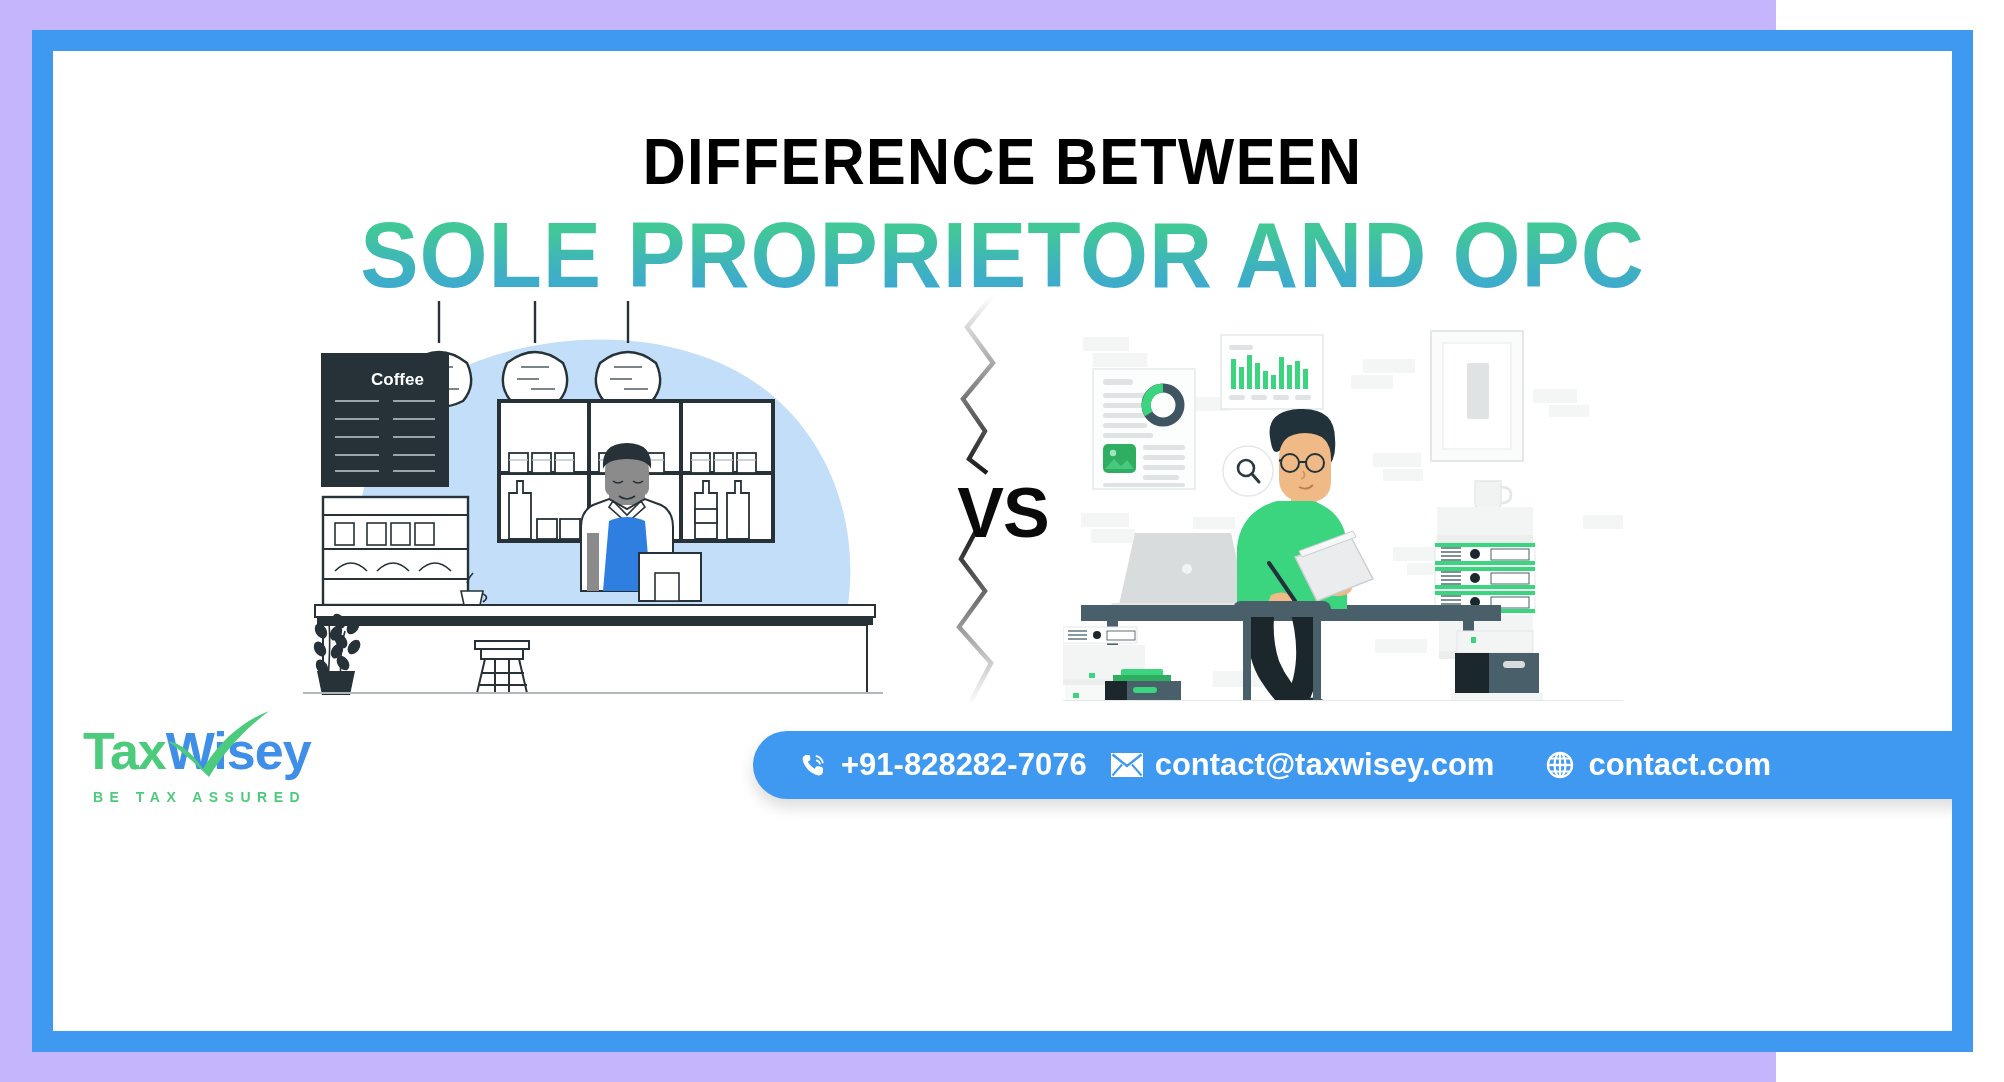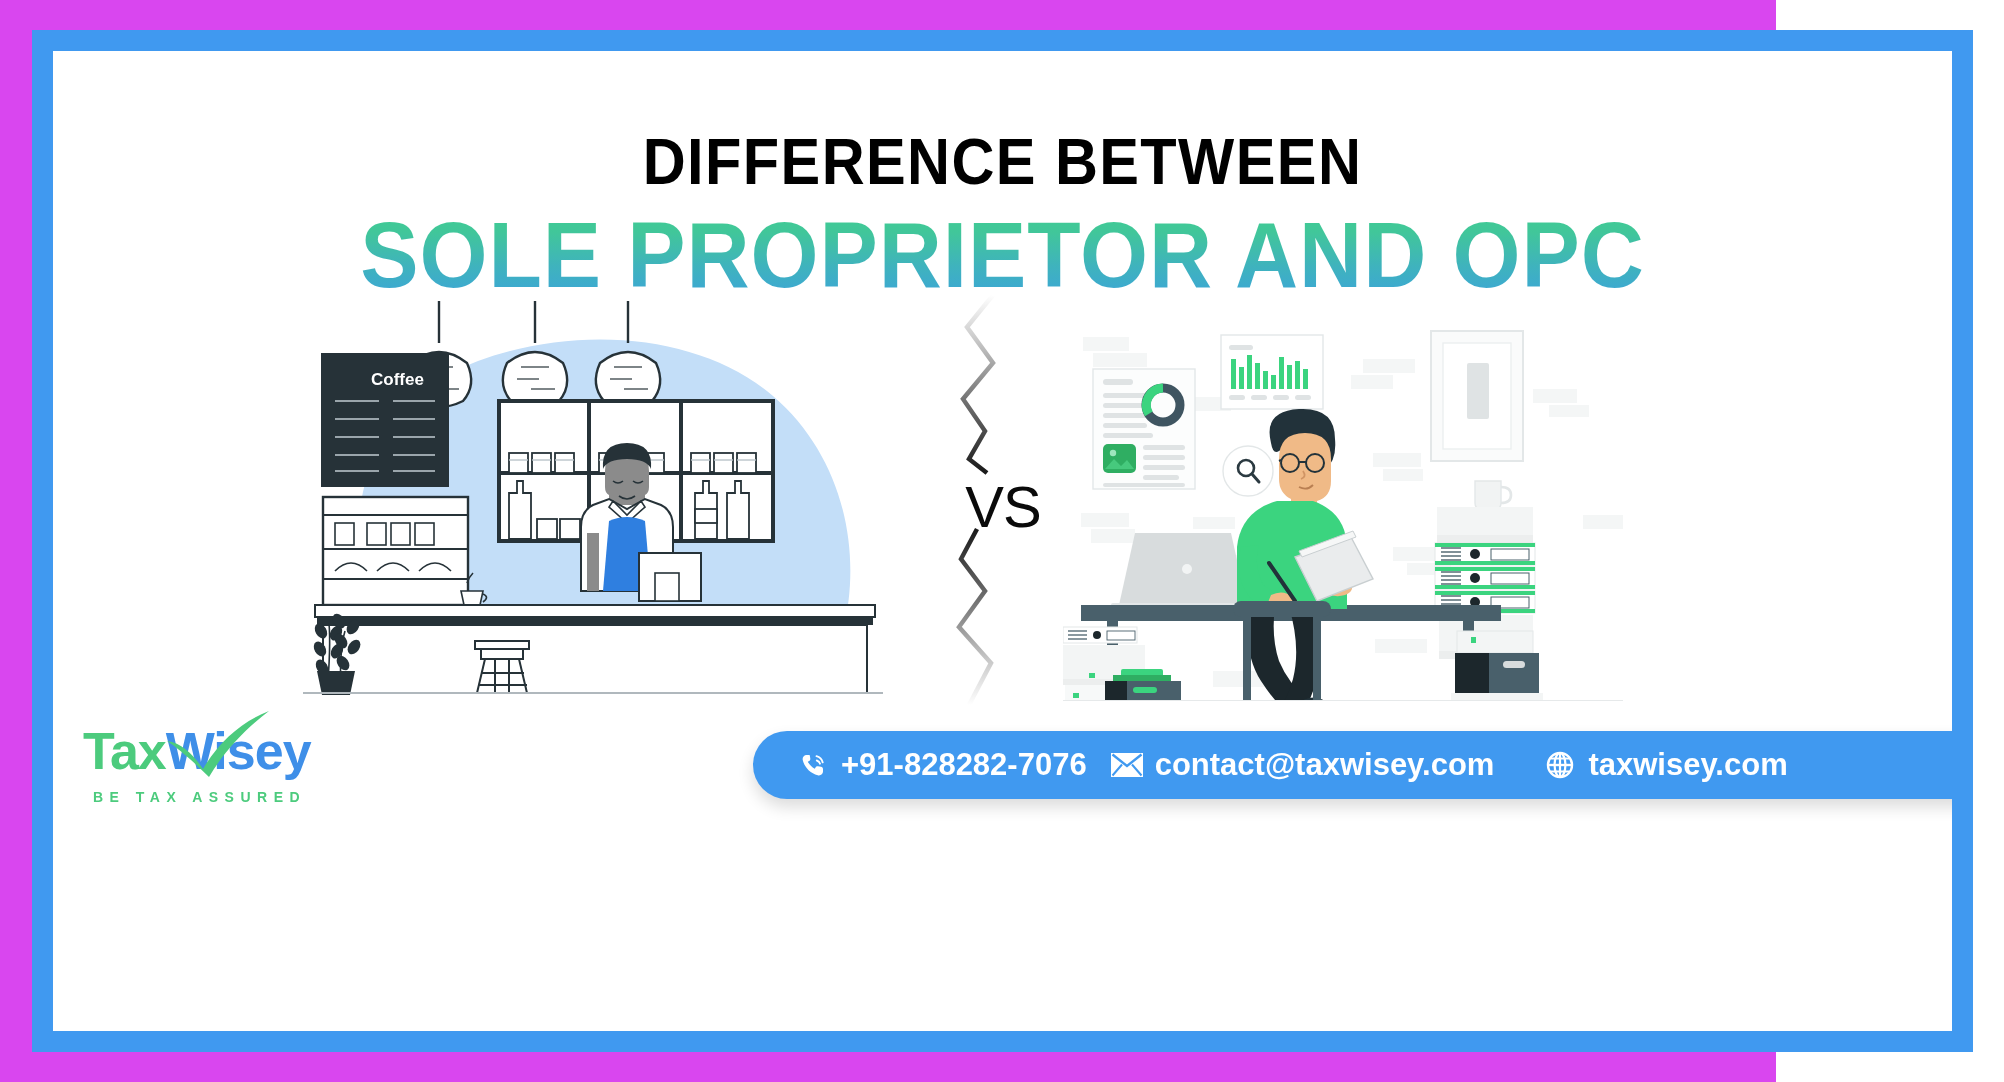--- a/index.html
+++ b/index.html
@@ -14,21 +14,21 @@
     overflow: hidden;
     position: relative;
   }
 
   
   #poster {
     position: absolute;
     left: 0; top: 0;
     width: 1776px;
     height: 1082px;
-    background: #d946ef;
+    background: #c4b5fd;
   }
   #frame-border {
     position: absolute;
     left: 32px;
     top: 30px;
     width: 1941px;
     height: 1022px;
     border: 21px solid #4099f0;
     box-sizing: border-box;
     background: #ffffff;
@@ -94,22 +94,22 @@
     top: 0px;
     width: 160px;
     height: 420px;
   }
   #vs-label {
     position: absolute;
     left: 0;
     top: 182px;
     width: 160px;
     text-align: center;
-    font-size: 58px;
-    font-weight: 400;
+    font-size: 70px;
+    font-weight: 700;
     letter-spacing: -1px;
     color: #0a0a0a;
     font-family: "Liberation Sans", sans-serif;
   }
 
   
   #logo-block {
     position: absolute;
     left: 30px;
     top: 660px;
@@ -679,19 +679,19 @@
         <span class="ci-icon">
           <svg width="30" height="30" viewBox="0 0 30 30">
             <circle cx="15" cy="15" r="12" fill="none" stroke="#ffffff" stroke-width="2.4"></circle>
             <ellipse cx="15" cy="15" rx="5.4" ry="12" fill="none" stroke="#ffffff" stroke-width="2.2"></ellipse>
             <line x1="3" y1="15" x2="27" y2="15" stroke="#ffffff" stroke-width="2.4"></line>
             <line x1="5.5" y1="8.5" x2="24.5" y2="8.5" stroke="#ffffff" stroke-width="2"></line>
             <line x1="5.5" y1="21.5" x2="24.5" y2="21.5" stroke="#ffffff" stroke-width="2"></line>
             <line x1="15" y1="3" x2="15" y2="27" stroke="#ffffff" stroke-width="2.2"></line>
           </svg>
         </span>
-        <span>taxwisey.com</span>
+        <span>contact.com</span>
       </div>
 
     </div>
 
   </div>
 </div>
 
 </body></html>

